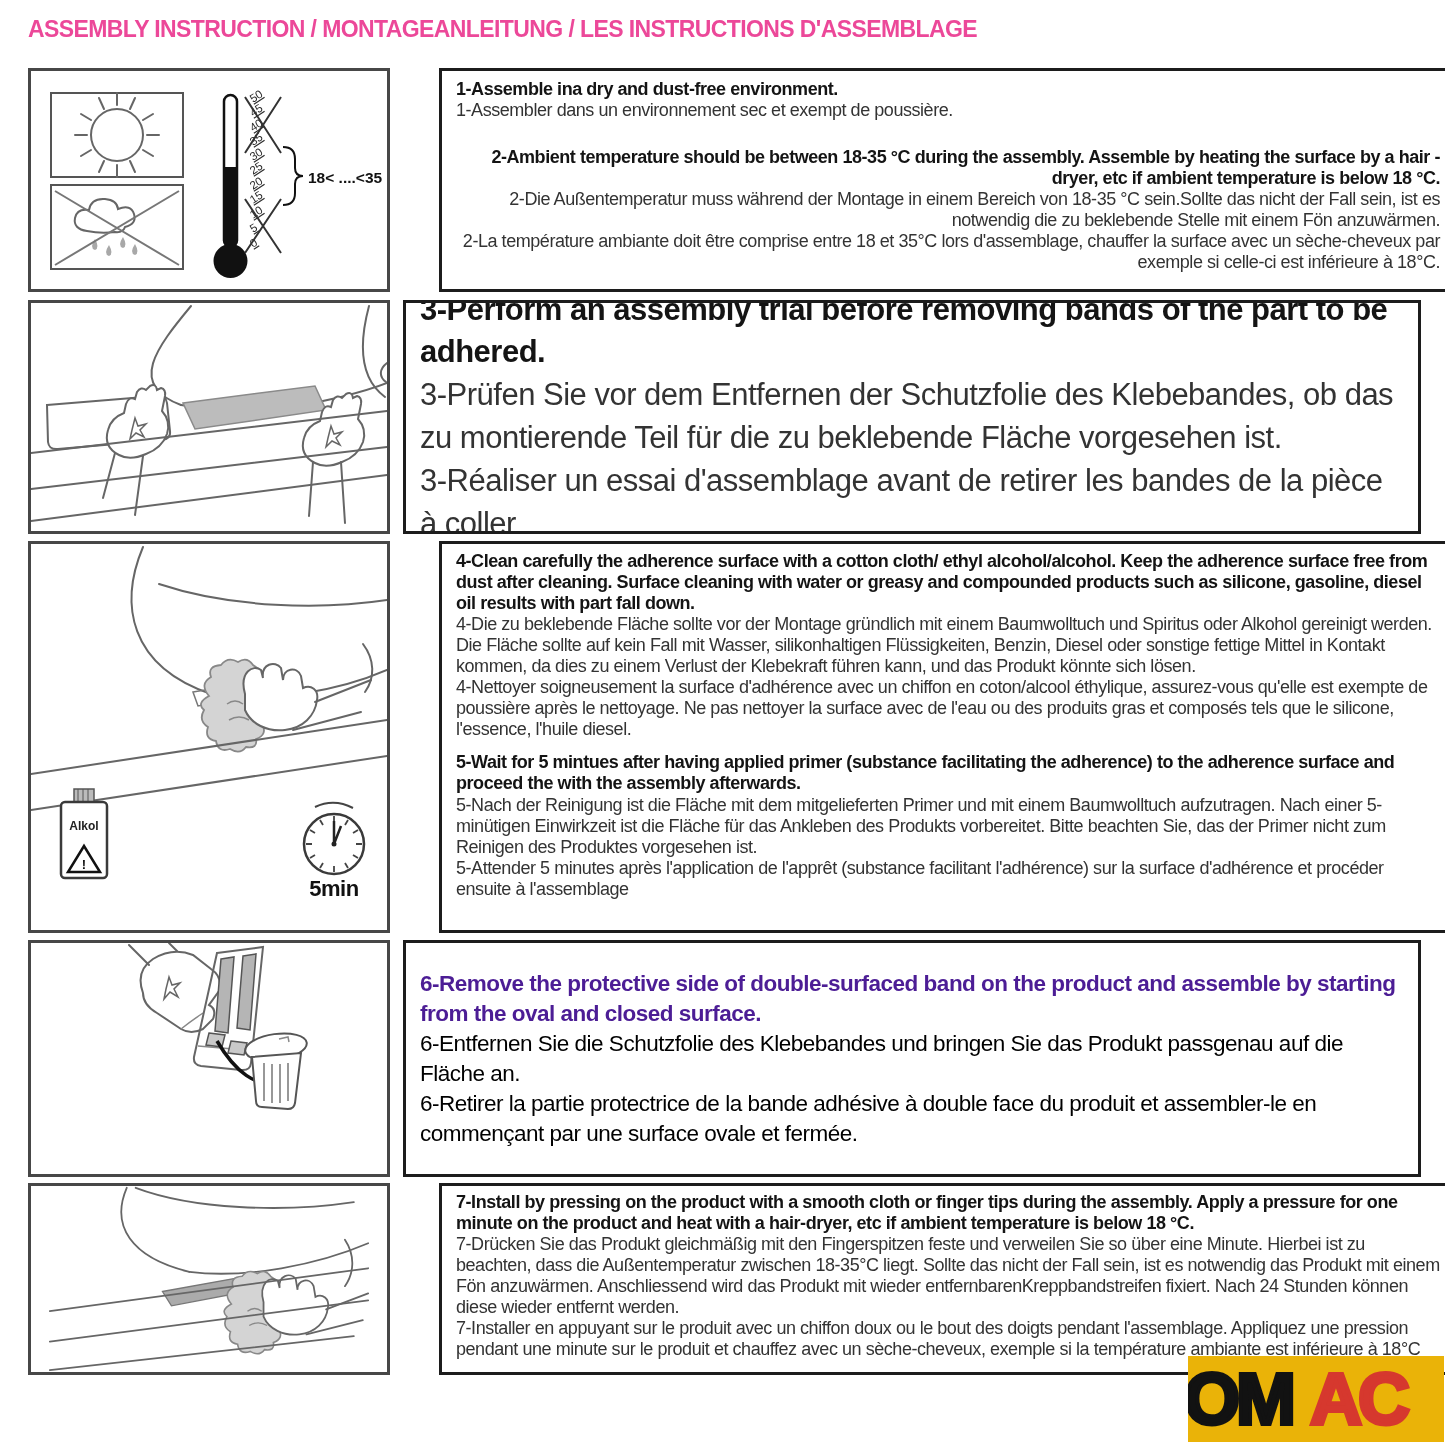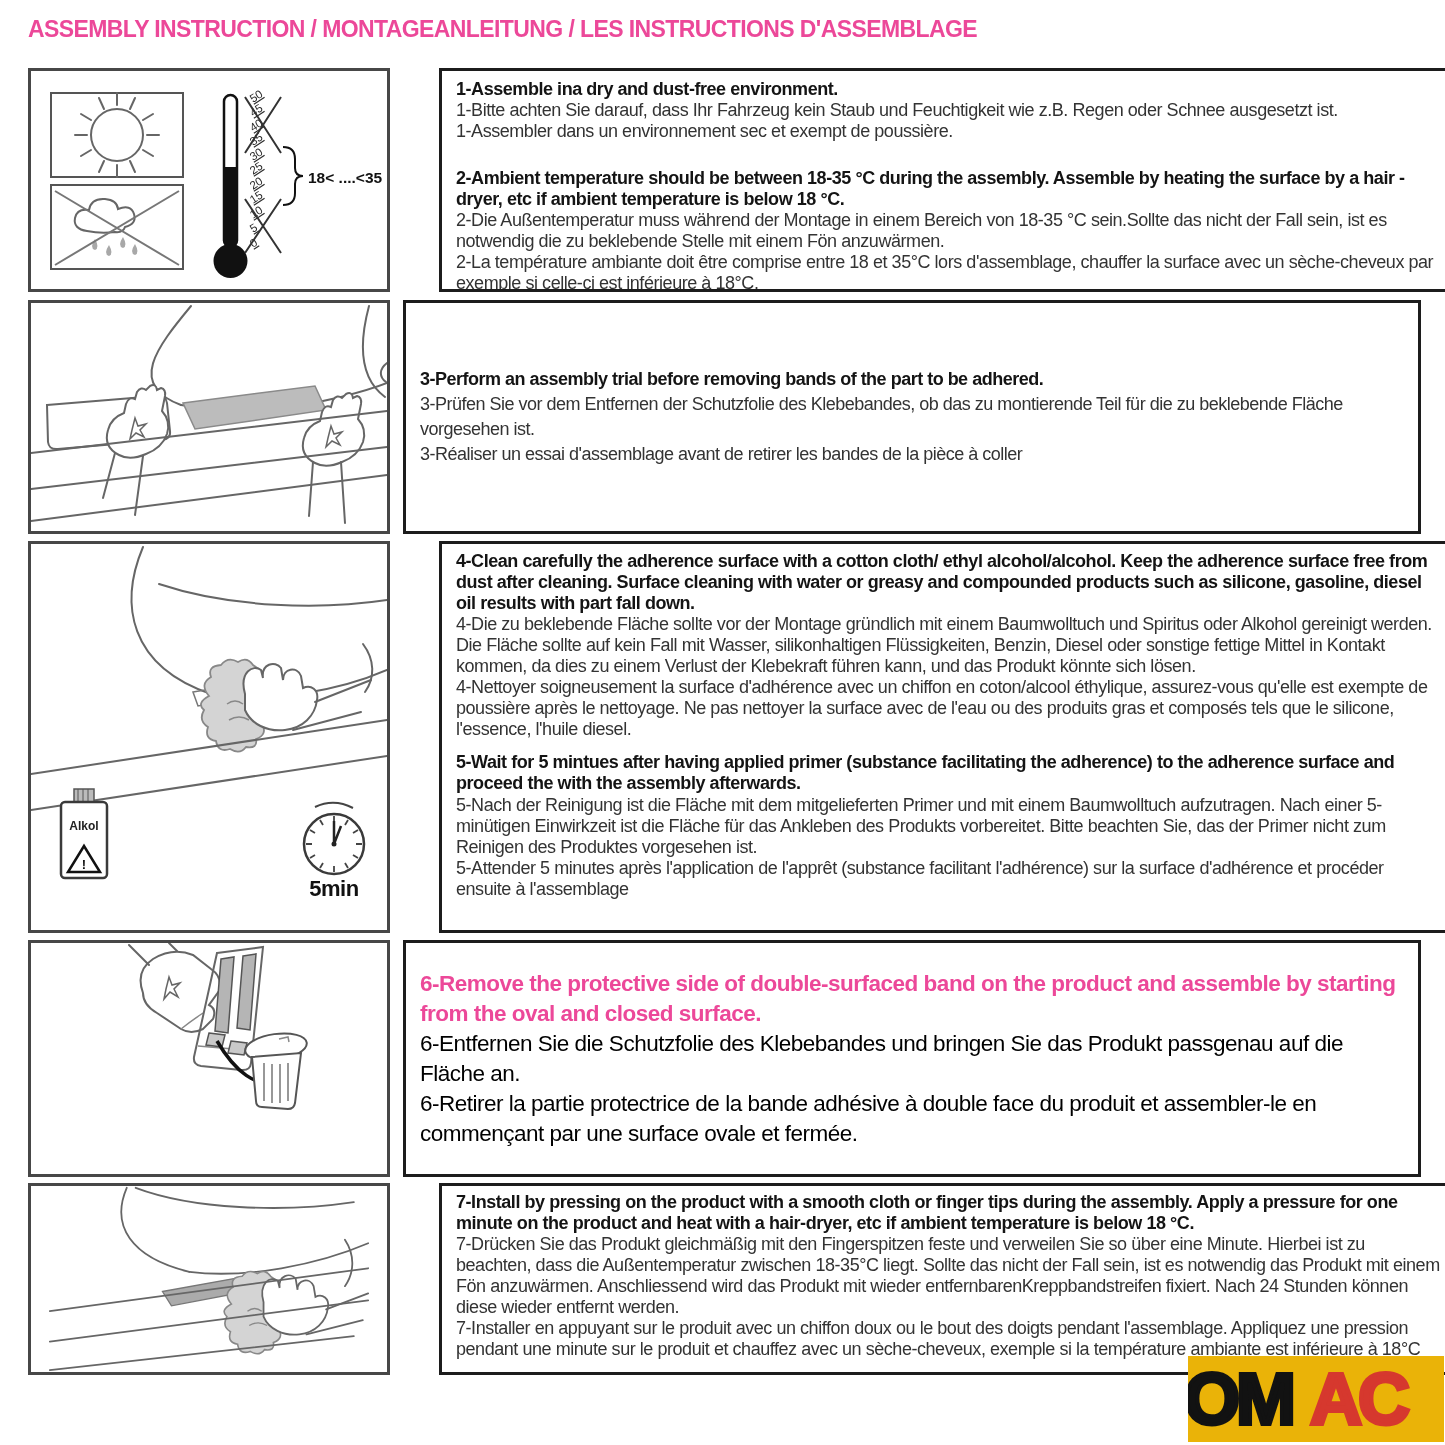--- a/index.html
+++ b/index.html
@@ -17,30 +17,30 @@
   .r1 { top:68px;  height:224px; }
   .r2 { top:300px; height:234px; }
   .r3 { top:541px; height:392px; }
   .r4 { top:940px; height:237px; }
   .r5 { top:1183px;height:192px; }
 
   .txt-sm { font-size:18px; line-height:1.17; letter-spacing:-0.45px;margin-left:36px; }
   .txt-sm .en { font-weight:bold; color:#141414; }
   .txt-sm .lang { font-weight:normal; color:#333; }
 
-  .step-gap { margin-top:26px; }
+  .step-gap { margin-top:26px;text-align:right; }
   .step-gap-sm { margin-top:12px; }
 
   .txtbox.center { display:flex; flex-direction:column; justify-content:center; }
-  .txt-lg { font-size:18px; line-height:1.38; letter-spacing:-0.5px; }
+  .txt-lg { font-size:31px; line-height:1.38; letter-spacing:-0.5px; }
   .txt-lg .en { font-weight:bold; color:#141414; }
   .txt-lg .lang { font-weight:normal; color:#333; }
 
   .txt-md { font-size:22.5px; line-height:1.33; letter-spacing:-0.5px; padding-top:26px; }
-  .txt-md .en { font-weight:bold; color:#ec4899; }
+  .txt-md .en { font-weight:bold; color:#4c1d95; }
   .txt-md .lang { font-weight:normal; color:#000000; }
 
   .r5.txtbox { padding-top:6px; }
   .r3.txtbox { padding-top:7px; }
 
   svg { display:block; width:100%; height:100%; }
   .ln { stroke:#666; stroke-width:2; fill:none; stroke-linecap:round; }
   .ln-thin { stroke:#888; stroke-width:1.5; fill:none; }
   .tick { font-size:11.5px; fill:#2a2a2a; text-decoration:underline; }
 
@@ -88,21 +88,20 @@
         </g>
         <path d="M214,26 L250,82 M250,26 L214,82 M214,128 L250,182 M250,128 L214,182" stroke="#333" stroke-width="2" fill="none"></path>
         <path d="M252,76 Q264,76 264,88 L264,97 Q264,105 272,105 Q264,105 264,113 L264,122 Q264,134 252,134" stroke="#111" stroke-width="2" fill="none"></path>
         <text x="277" y="112" font-size="15.5" font-weight="bold" fill="#111">18&lt; ....&lt;35 C</text>
       </g>
     </svg>
   </div>
   <div class="txtbox r1 txt-sm">
     <div class="step">
       <div class="en">1-Assemble ina dry and dust-free environment.</div>
-      <div class="lang">1-Bitte achten Sie darauf, dass Ihr Fahrzeug kein Staub und Feuchtigkeit wie z.B. Regen oder Schnee ausgesetzt ist.</div>
       <div class="lang">1-Assembler dans un environnement sec et exempt de poussière.</div>
     </div>
     <div class="step step-gap">
       <div class="en">2-Ambient temperature should be between 18-35 °C  during the assembly. Assemble by heating the surface by a hair -dryer, etc if ambient temperature is below 18 °C.</div>
       <div class="lang">2-Die Außentemperatur muss während der Montage in einem Bereich von 18-35 °C  sein.Sollte das nicht der Fall sein, ist es notwendig die zu beklebende Stelle mit einem Fön anzuwärmen.</div>
       <div class="lang">2-La température ambiante doit être comprise entre 18 et 35°C lors d'assemblage, chauffer la surface avec un sèche-cheveux par exemple si celle-ci est inférieure à 18°C.</div>
     </div>
   </div>
 
   <div class="figbox r2">

